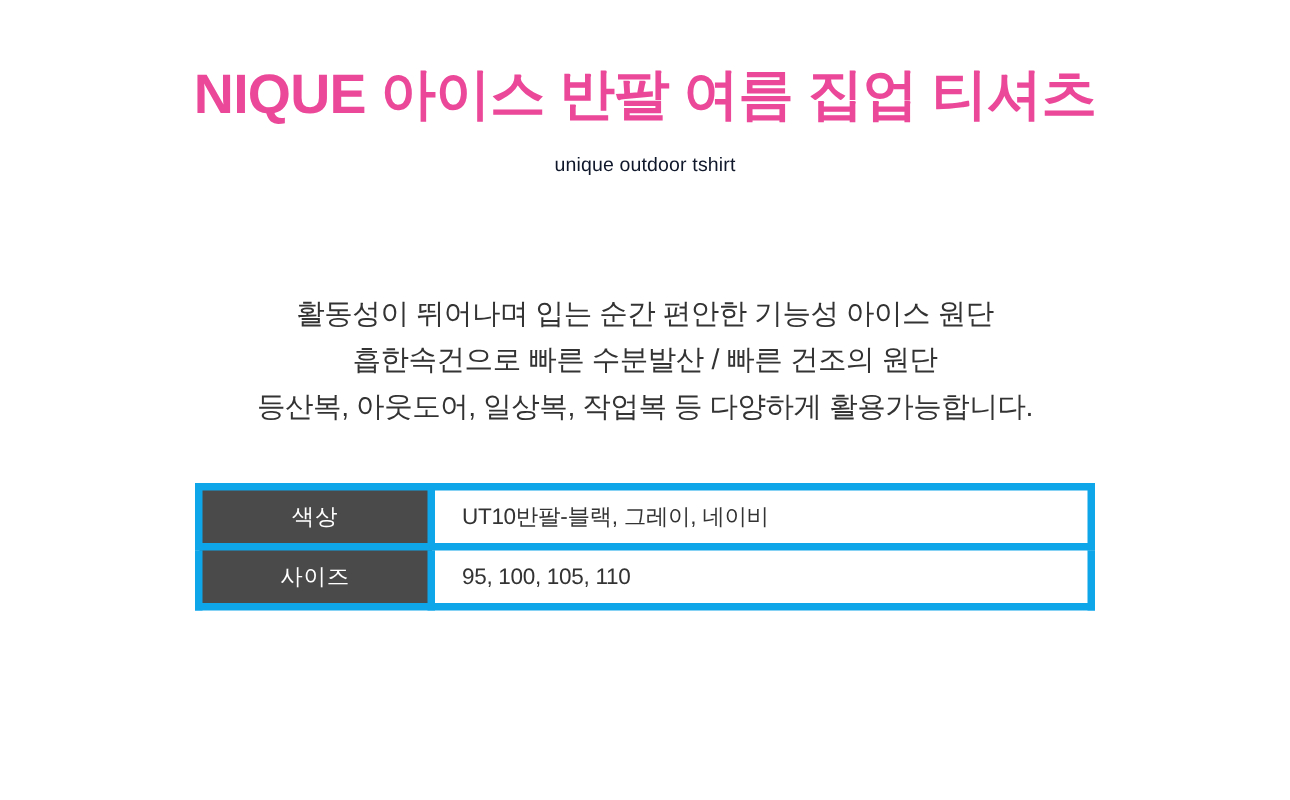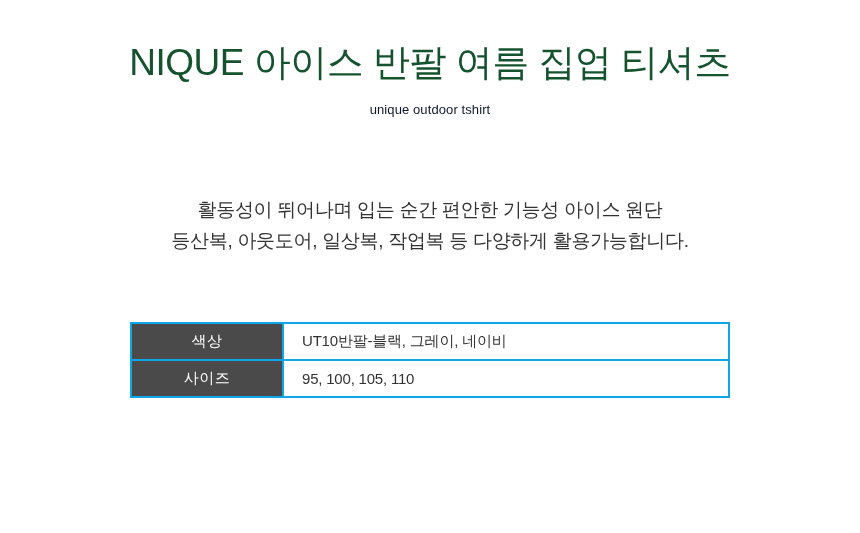--- a/index.html
+++ b/index.html
@@ -16,23 +16,23 @@
   }
   .page {
     position: relative;
     width: 860px;
     height: 533px;
     box-sizing: border-box;
   }
   .title {
     text-align: center;
     font-size: 37px;
-    font-weight: normal;
+    font-weight: bold;
     letter-spacing: -0.5px;
-    color: #14532d;
+    color: #ec4899;
     margin: 0;
     padding-top: 40px;
     line-height: 1.25;
   }
   .subtitle {
     text-align: center;
     font-size: 13px;
     color: #0f172a;
     margin: 0;
     padding-top: 16px;
@@ -57,21 +57,21 @@
     top: 322px;
     width: 600px;
   }
   table.spec {
     border-collapse: collapse;
     width: 600px;
     table-layout: fixed;
   }
   table.spec td {
     height: 33px;
-    border: 2px solid #0ea5e9;
+    border: 5px solid #0ea5e9;
     vertical-align: middle;
     font-size: 15px;
   }
   td.spec-label {
     width: 148px;
     background: #4a4a4a;
     color: #ffffff;
     text-align: center;
     border: 1px solid #4a4a4a;
     letter-spacing: 0.5px;
@@ -86,20 +86,21 @@
 </head>
 <body>
 
 <div class="page">
 
   <h1 class="title">NIQUE 아이스 반팔 여름 집업 티셔츠</h1>
   <p class="subtitle">unique outdoor tshirt</p>
 
   <div class="desc">
     <div class="desc-line">활동성이 뛰어나며 입는 순간 편안한 기능성 아이스 원단</div>
+    <div class="desc-line">흡한속건으로 빠른 수분발산 / 빠른 건조의 원단</div>
     <div class="desc-line">등산복, 아웃도어, 일상복, 작업복 등 다양하게 활용가능합니다.</div>
   </div>
 
   <div class="spec-wrap">
     <table class="spec">
       <tbody>
         <tr>
           <td class="spec-label">색상</td>
           <td class="spec-value">UT10반팔-블랙, 그레이, 네이비</td>
         </tr>

